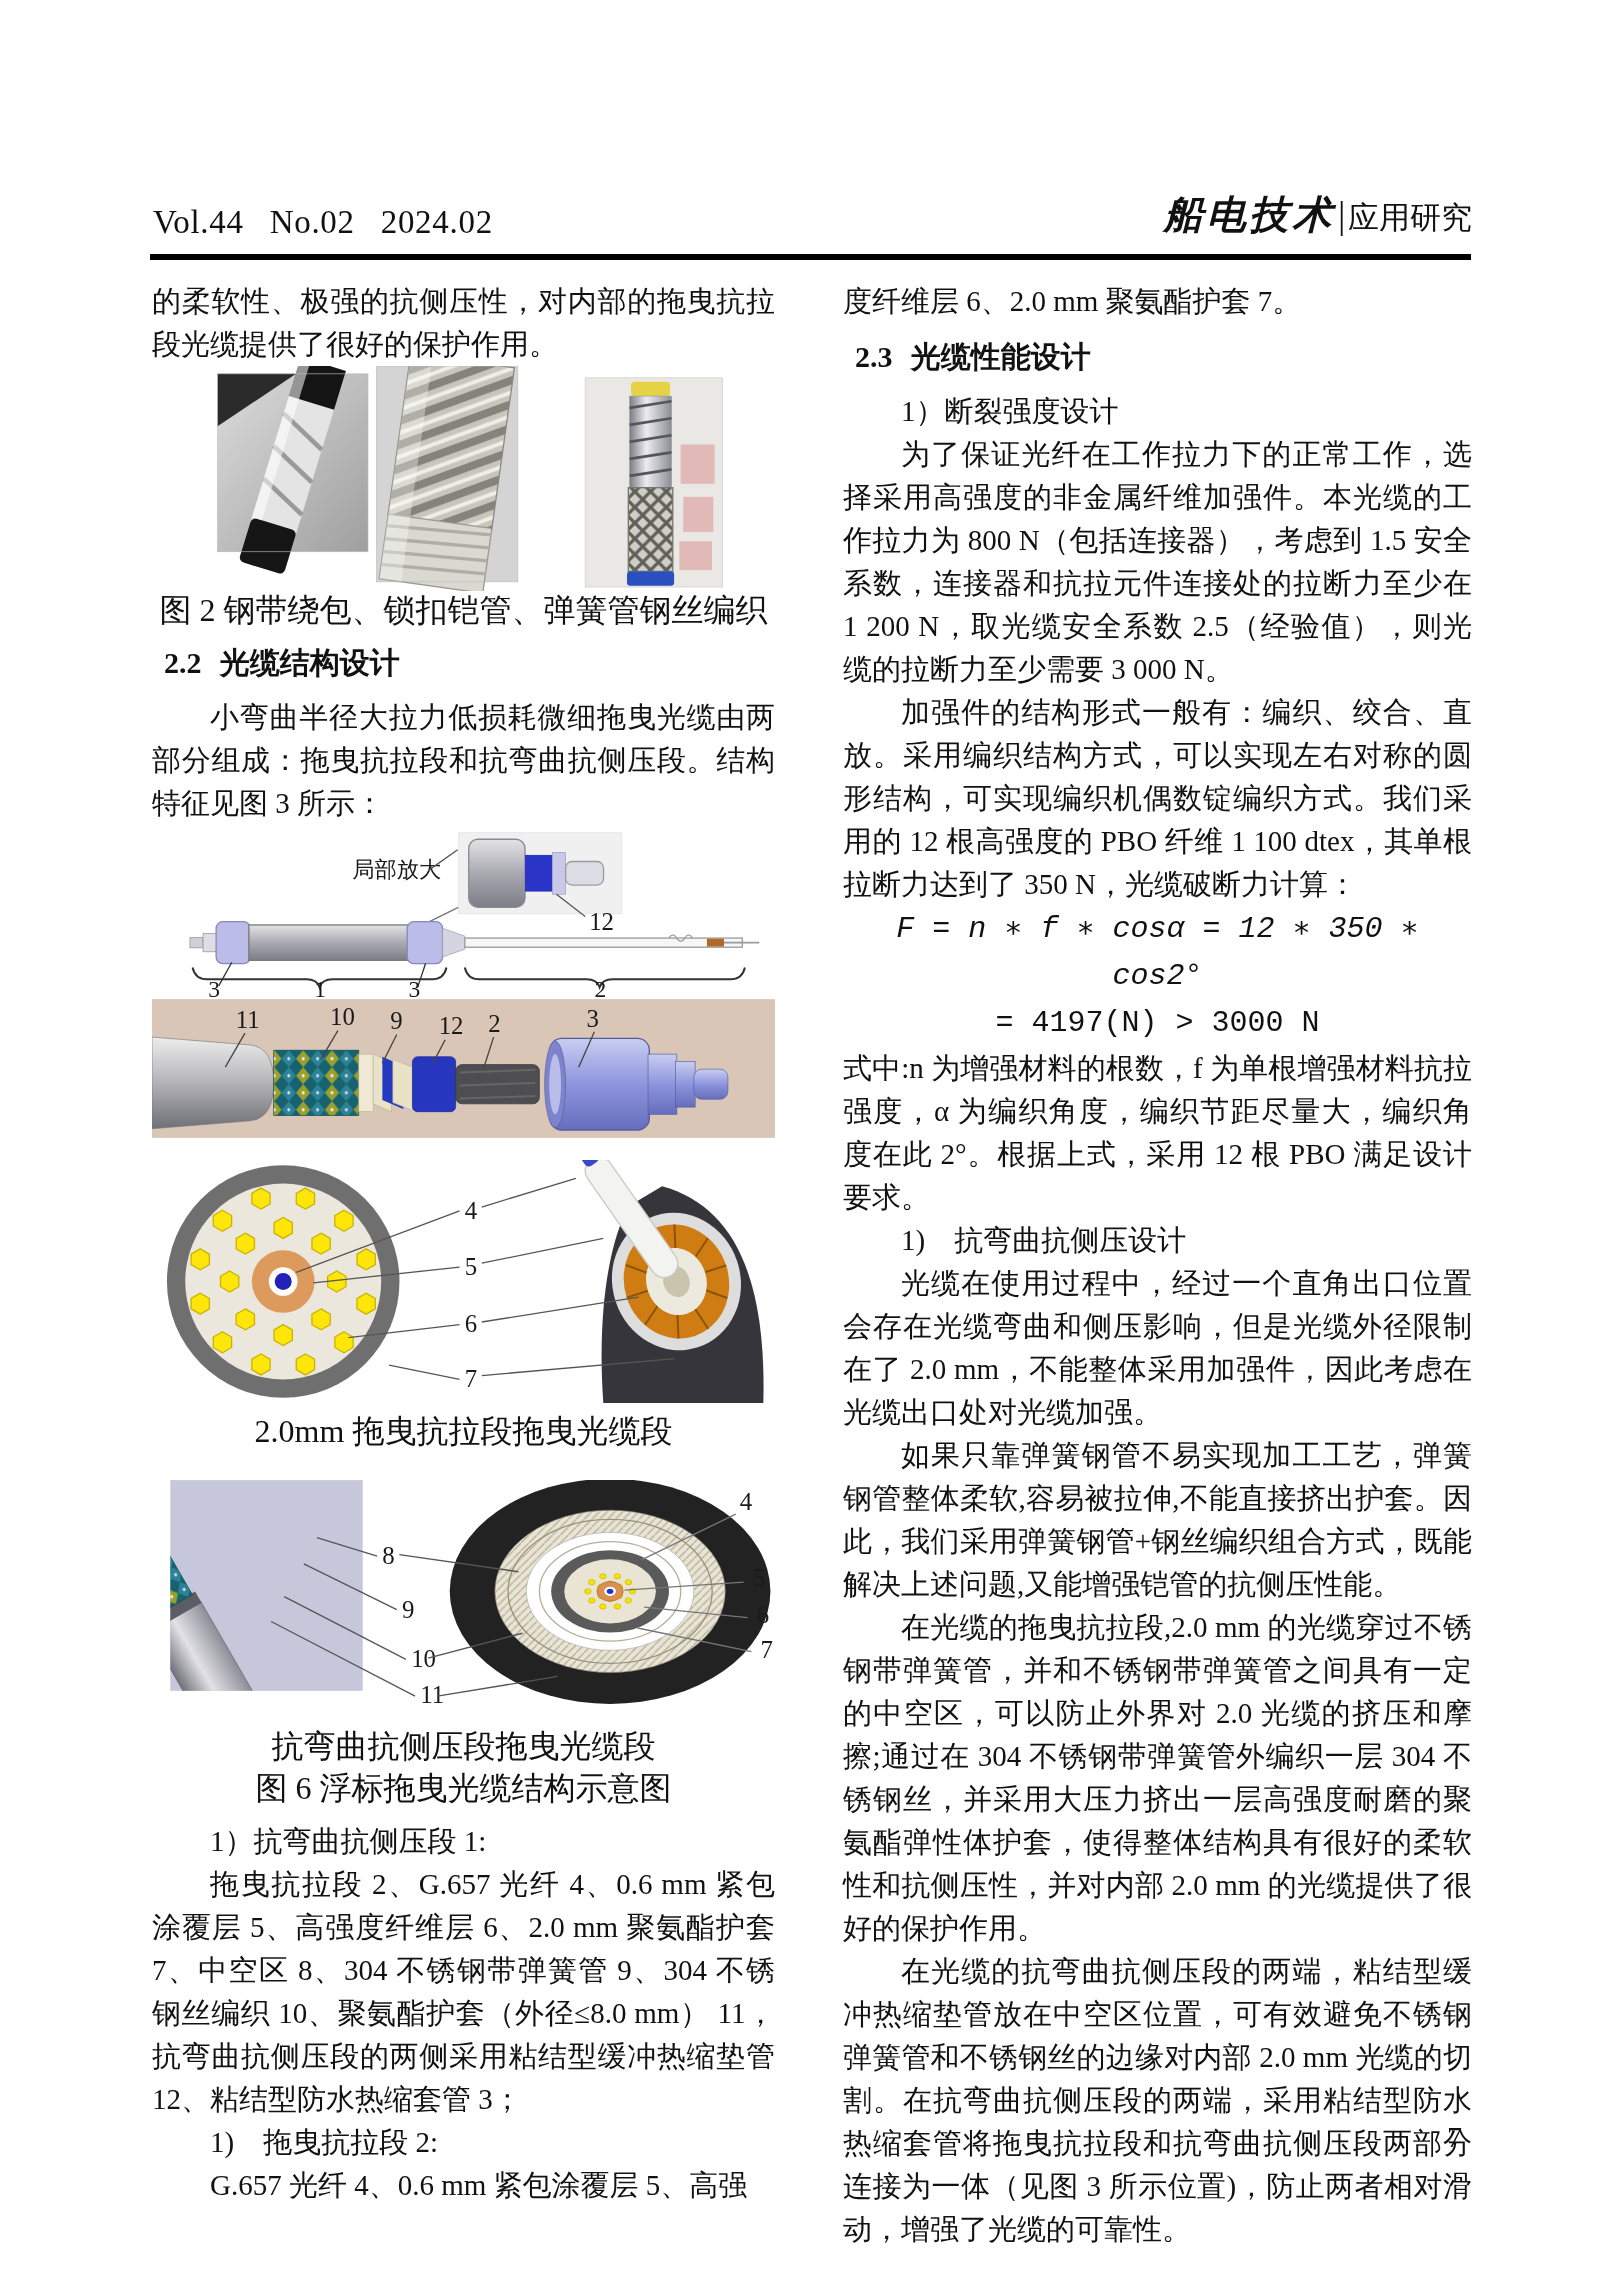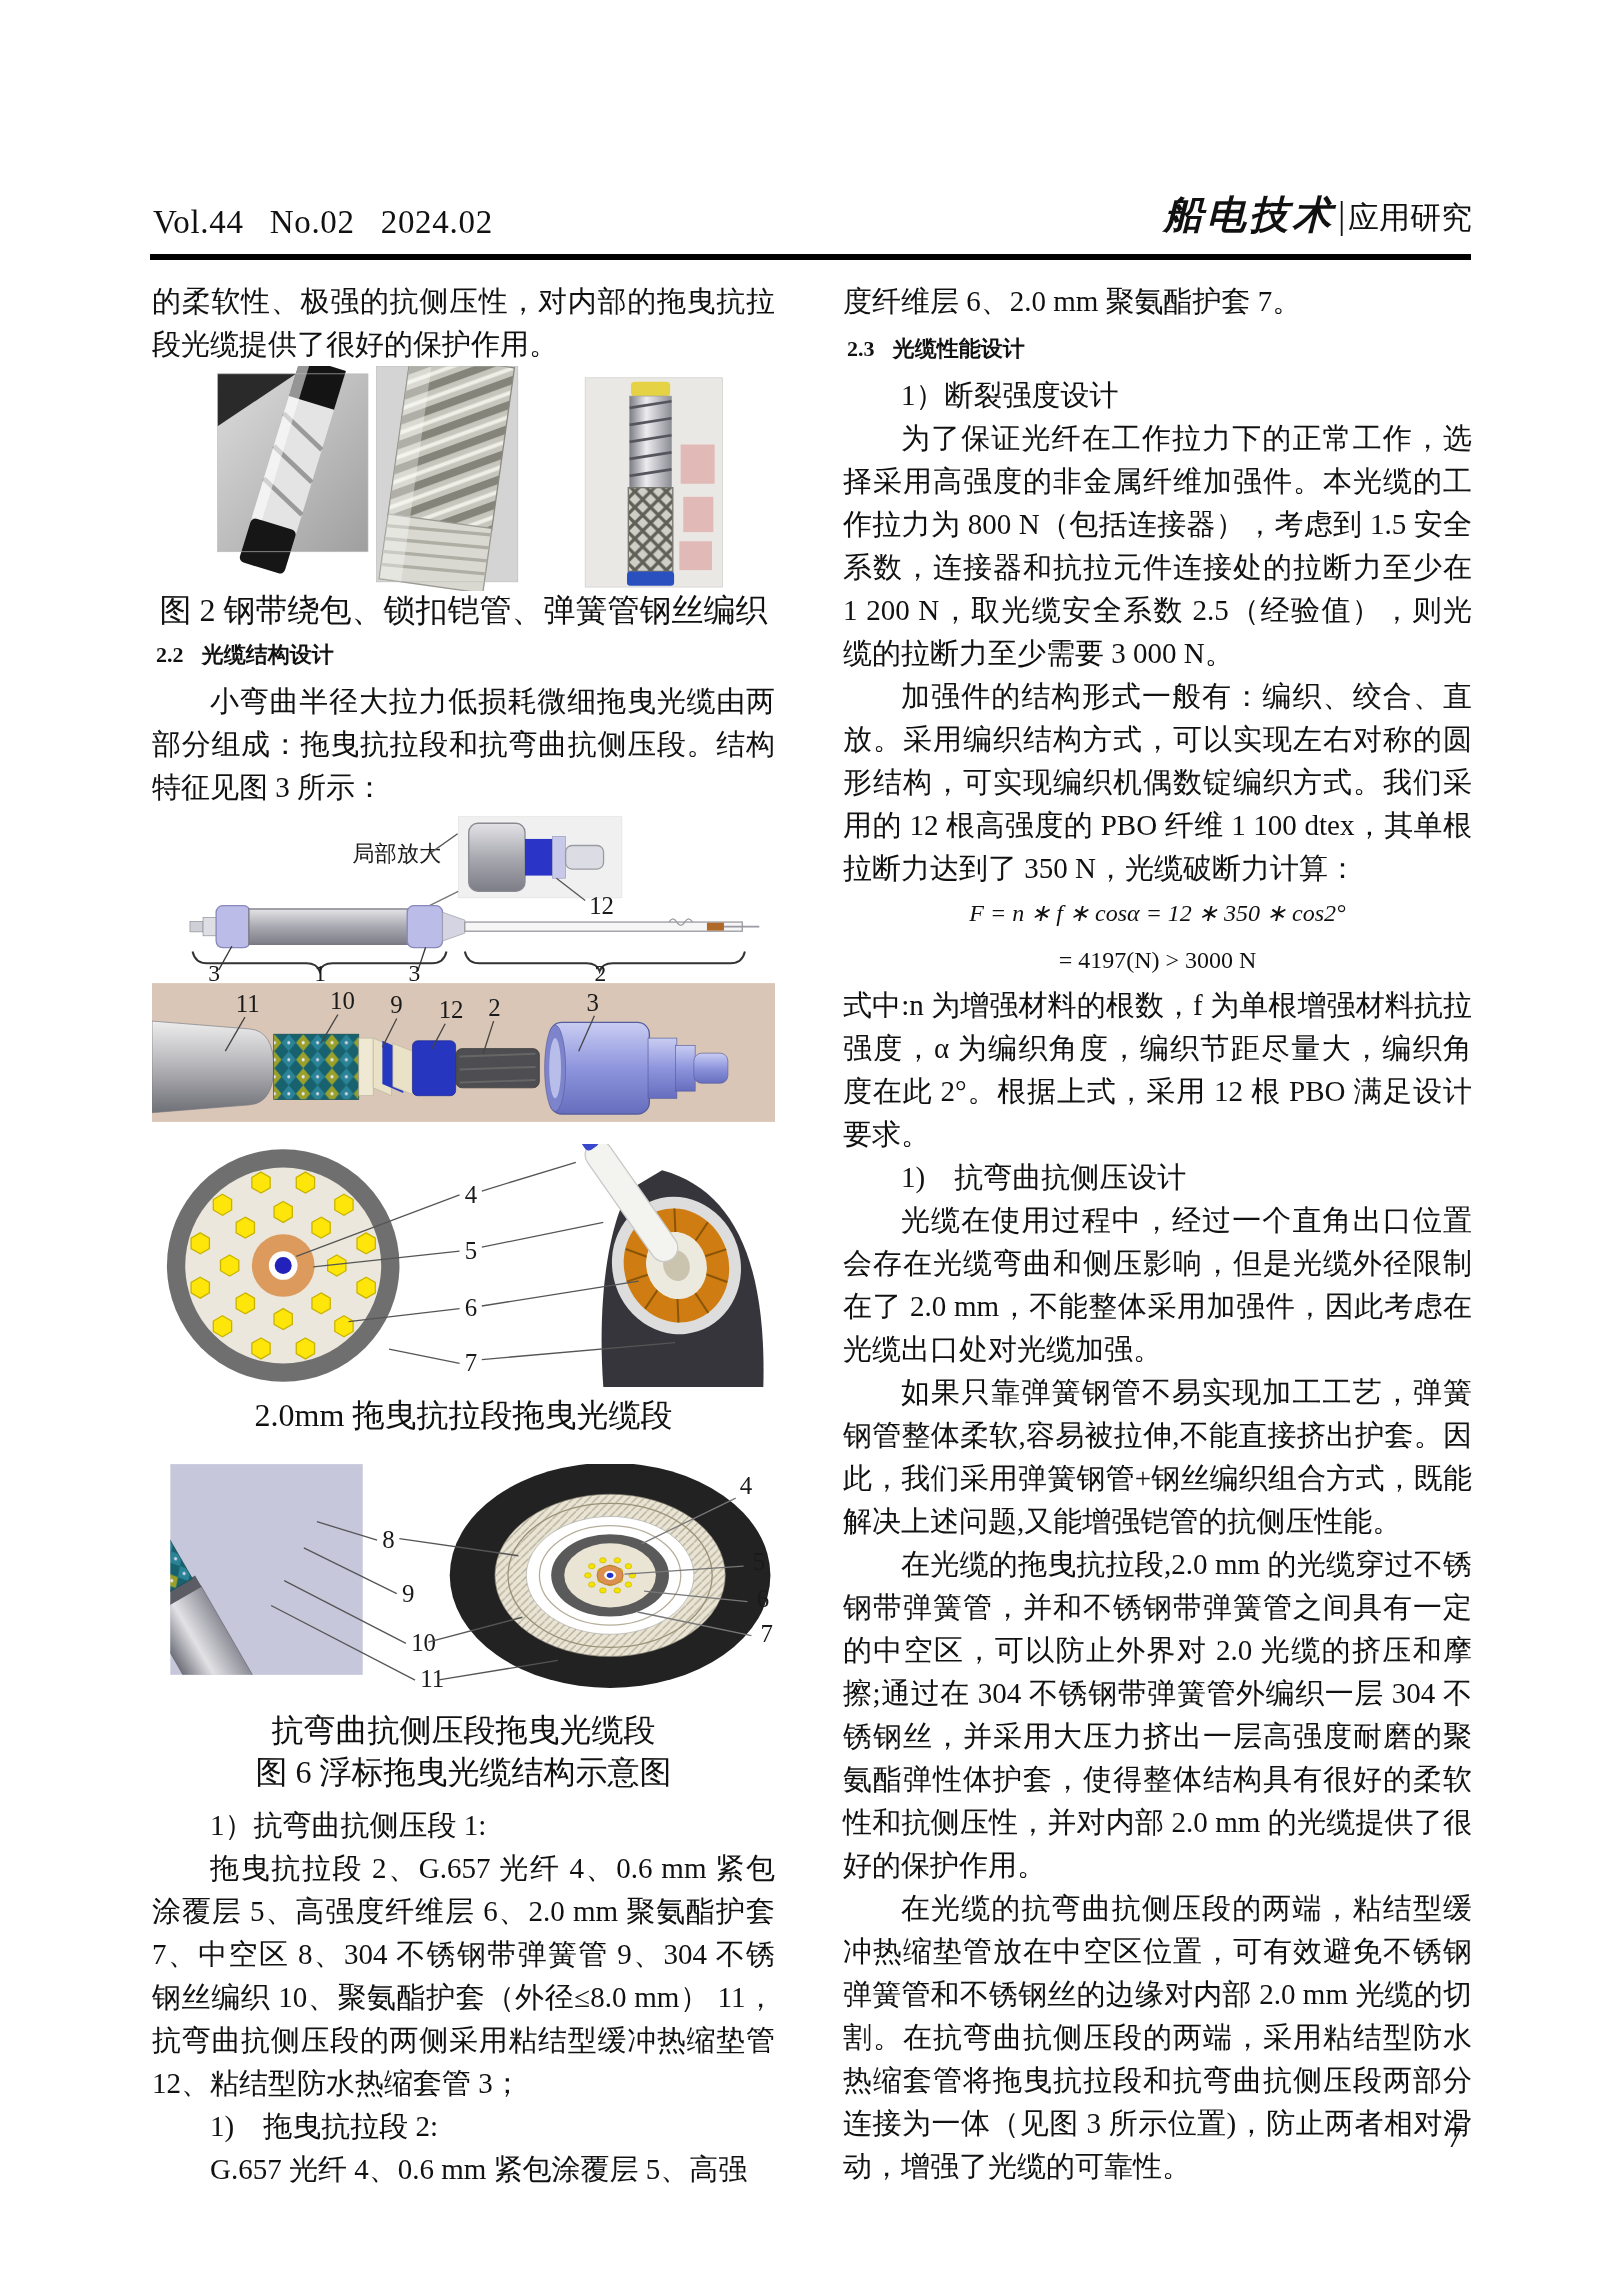--- a/index.html
+++ b/index.html
@@ -13,24 +13,24 @@
   .hdr-brand{font-size:39px;font-weight:bold;font-style:italic;font-family:"DejaVu Serif",serif;letter-spacing:3.9px;}
   .hdr-divider{font-size:37px;font-weight:normal;padding:0 2.6px;}
   .hdr-section{font-size:31px;font-family:"Liberation Serif",serif;}
   .hdr-rule{position:absolute;left:150px;top:254px;width:1321px;height:5.9px;background:#000;}
   
   .col{position:absolute;top:280px;font-size:29px;line-height:43px;text-align:justify;}
   .col-left{left:152px;width:623px;}
   .col-right{left:843px;width:629px;line-height:43px;}
   p{margin:0;}
   .ind{text-indent:2em;}
-  .sec-heading{font-family:"Liberation Sans","DejaVu Sans",sans-serif;font-weight:bold;font-size:22px;margin:4px;}
+  .sec-heading{font-family:"Liberation Sans","DejaVu Sans",sans-serif;font-weight:bold;font-size:30px;margin:12px;}
   .sec-heading .sec-num{font-family:"Liberation Serif",serif;margin-right:18.3px;}
   .fig-caption{text-align:center;font-size:32px;line-height:38px;margin:0;text-indent:0;}
-  .formula{text-align:center;font-size:24px;line-height:47px;font-family:Liberation Serif, serif;}
+  .formula{text-align:center;font-size:30px;line-height:47px;font-family:Liberation Mono, monospace;}
   .formula .f1{font-style:italic;}
   .pagenum{position:absolute;right:160px;top:2120px;font-size:30px;}
   figure{margin:0;}
   svg{display:block;}
   svg text{font-family:"Liberation Serif","DejaVu Serif",serif;fill:#1a1a1a;}
 </style>
 </head>
 <body>
 
 <div class="page">

